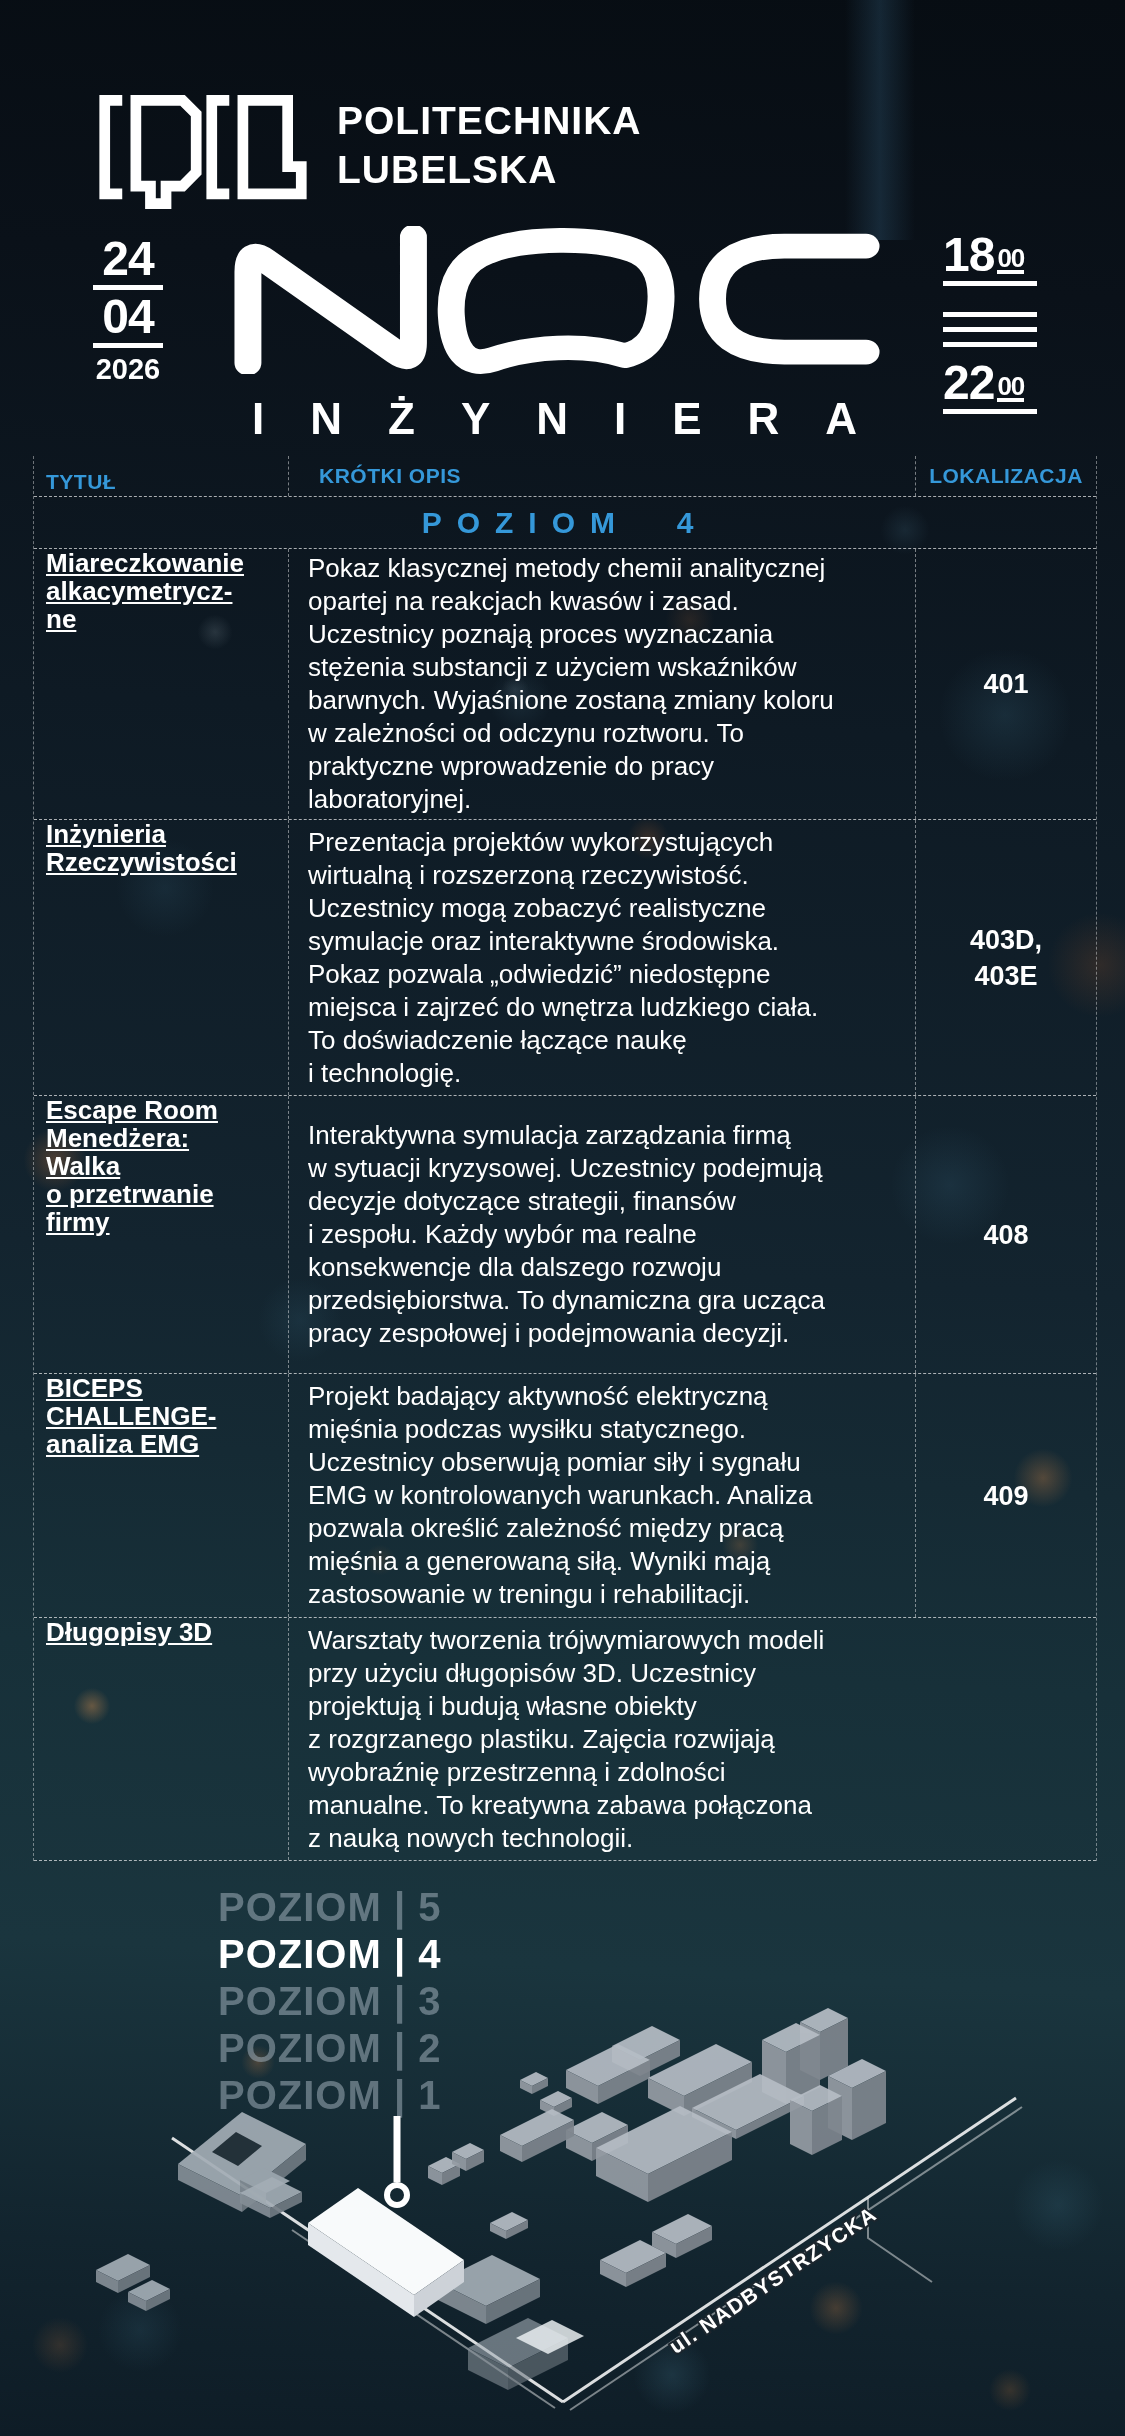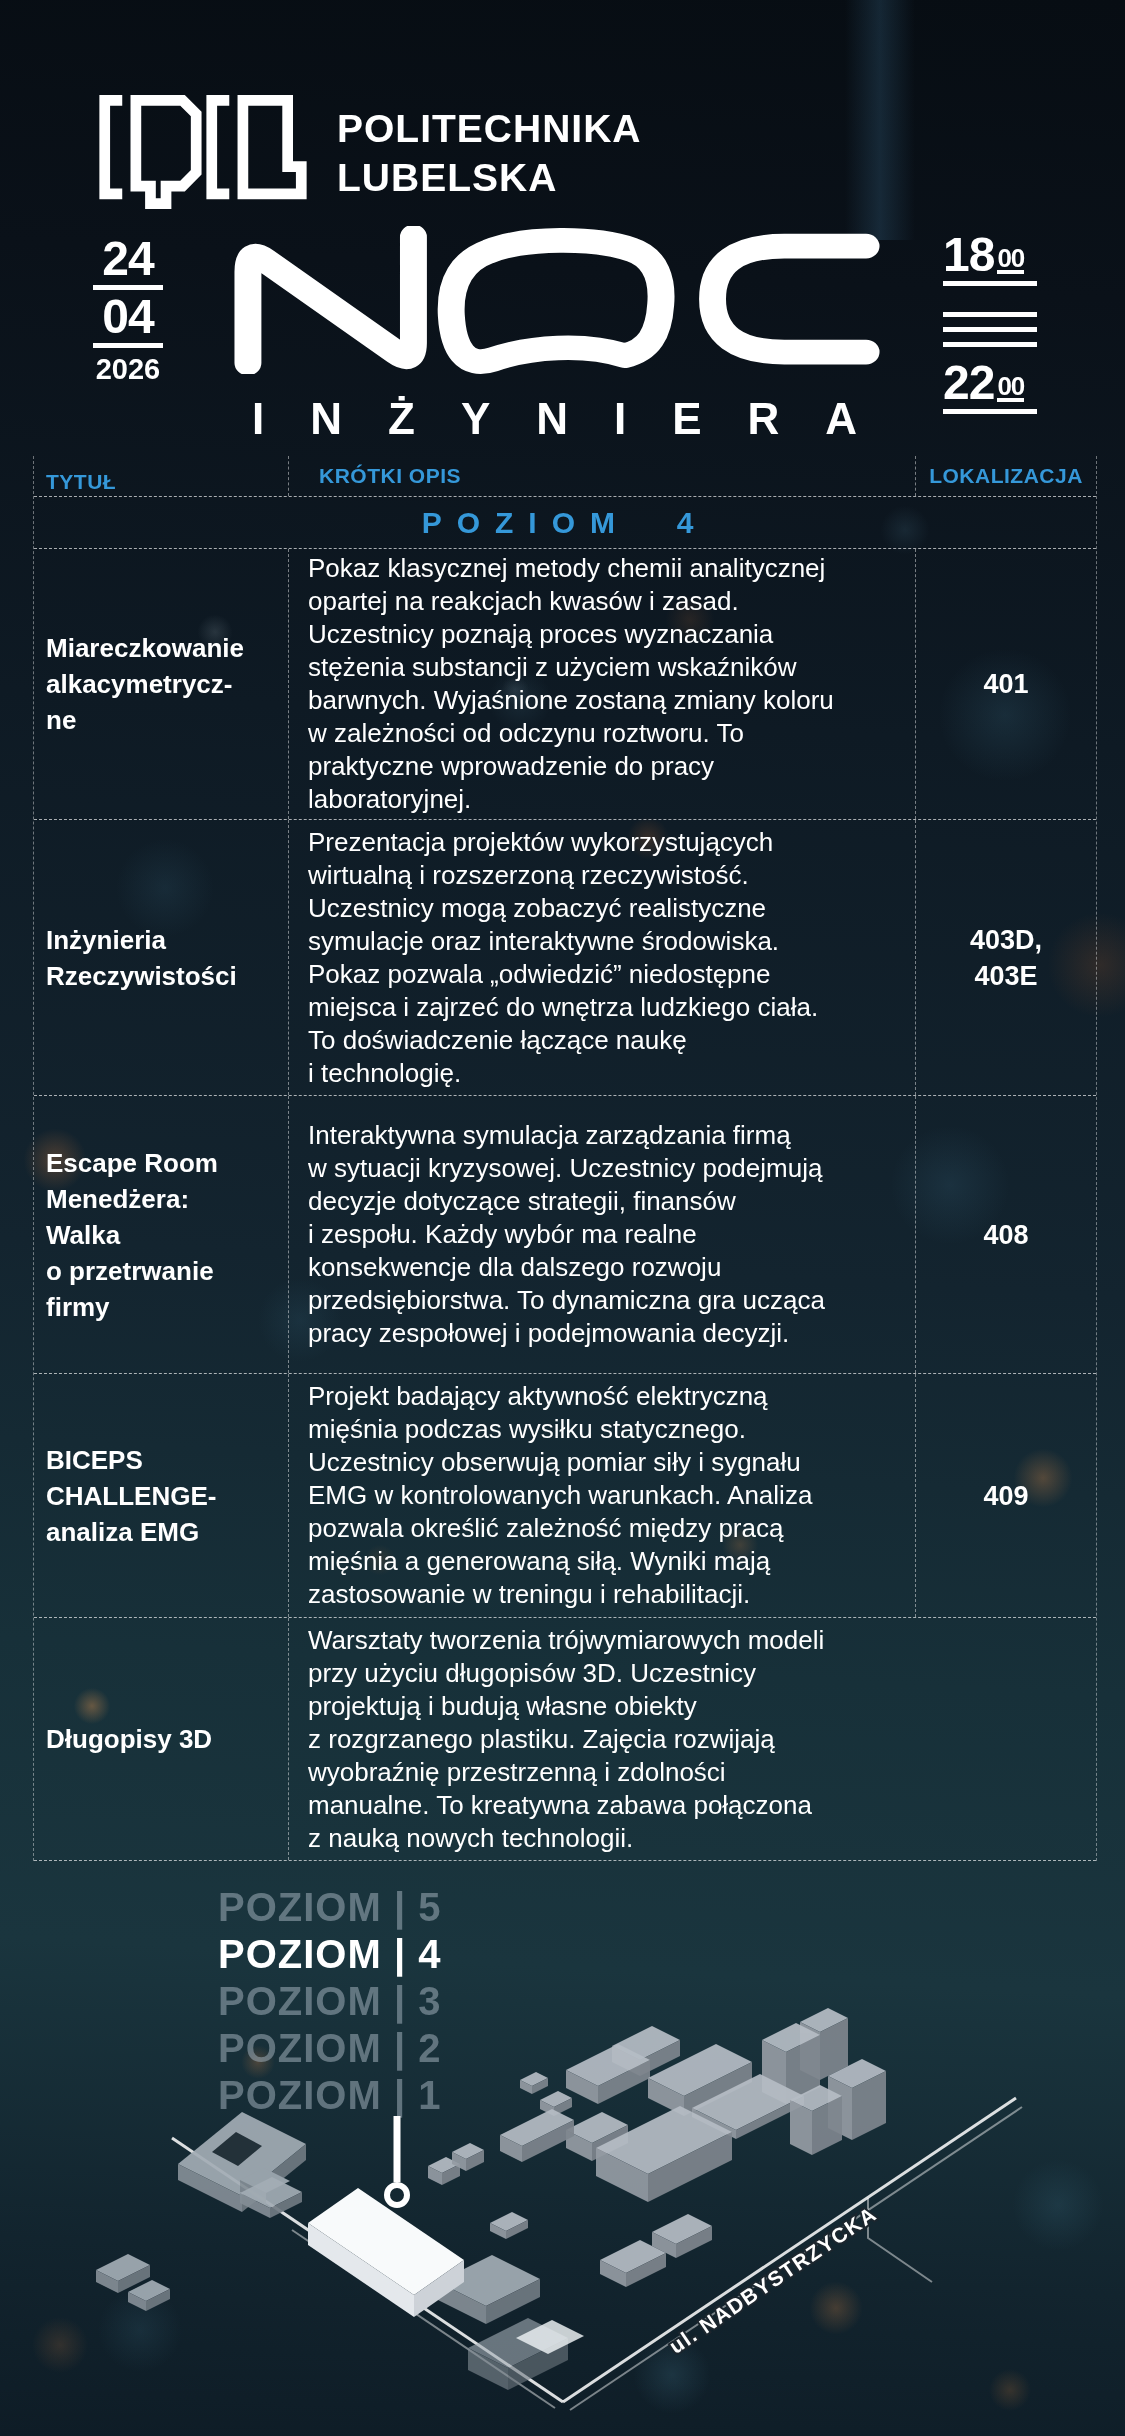--- a/index.html
+++ b/index.html
@@ -32,21 +32,21 @@
       radial-gradient(circle 45px at 520px 700px, rgba(120,180,205,.10), transparent 70%),
       radial-gradient(circle 25px at 215px 632px, rgba(190,210,220,.15), transparent 70%),
       radial-gradient(circle 20px at 515px 690px, rgba(180,200,215,.12), transparent 70%),
       radial-gradient(circle 35px at 905px 530px, rgba(110,170,200,.12), transparent 70%),
       linear-gradient(183deg,#070d13 0%,#0a1119 12%,#0e1a24 30%,#13242f 52%,#173039 68%,#1a353e 80%,#12242e 92%,#0e1c26 100%);
   }
   .streak{position:absolute;left:845px;top:0;width:70px;height:240px;
     background:linear-gradient(90deg,transparent,rgba(70,130,170,.22),transparent);}
 
   
-  .brand{position:absolute;left:95px;top:92px;display:flex;align-items:center;}
+  .brand{position:absolute;left:95px;top:92px;display:flex;align-items:flex-start;}
   .brand svg{display:block;}
   .brand-name{margin-left:26px;font-weight:700;font-size:39px;line-height:49px;
     letter-spacing:1px;margin-top:4px;}
 
   
   .date-block{position:absolute;left:93px;top:238px;width:70px;text-align:center;}
   .date-block .num{font-weight:700;font-size:48px;line-height:42px;letter-spacing:-1px;}
   .date-block .bar{height:5px;background:#fff;margin:5px 0 6px 0;}
   .date-block .year{font-weight:700;font-size:29px;line-height:30px;letter-spacing:0;}
 
@@ -74,22 +74,22 @@
   .t-head>div{display:flex;align-items:center;font-weight:700;font-size:21px;
     color:#3598d9;letter-spacing:.5px;}
   .t-head .c1{padding-left:12px;margin-top:12px;}
   .t-head .c2{padding-left:30px;border-left:1px dashed rgba(255,255,255,.45);}
   .t-head .c3{justify-content:center;border-left:1px dashed rgba(255,255,255,.45);}
   .t-section{height:51px;display:flex;align-items:center;justify-content:center;
     border-bottom:1px dashed rgba(255,255,255,.65);
     color:#3598d9;font-weight:700;font-size:30px;letter-spacing:15px;white-space:pre;}
   .t-row{display:grid;grid-template-columns:254px 627px 181px;
     border-bottom:1px dashed rgba(255,255,255,.65);}
-  .t-row .title{display:flex;align-items:center;padding-left:12px;
-    font-weight:700;font-size:26px;line-height:36px;}
+  .t-row .title{display:flex;padding-left:12px;
+    font-weight:700;font-size:26px;line-height:28px;text-decoration:underline;}
   .t-row .title span{max-width:208px;}
   .t-row .desc{display:flex;align-items:center;padding-left:19px;
     border-left:1px dashed rgba(255,255,255,.45);
     font-size:26px;line-height:33px;font-weight:400;}
   .t-row .desc span{max-width:532px;}
   .t-row .loc{display:flex;align-items:center;justify-content:center;text-align:center;
     border-left:1px dashed rgba(255,255,255,.45);
     font-weight:700;font-size:27px;line-height:36px;}
   .t-row .loc span{max-width:138px;}
   .h270{height:270px;} .h275{height:275px;} .h277{height:277px;}

